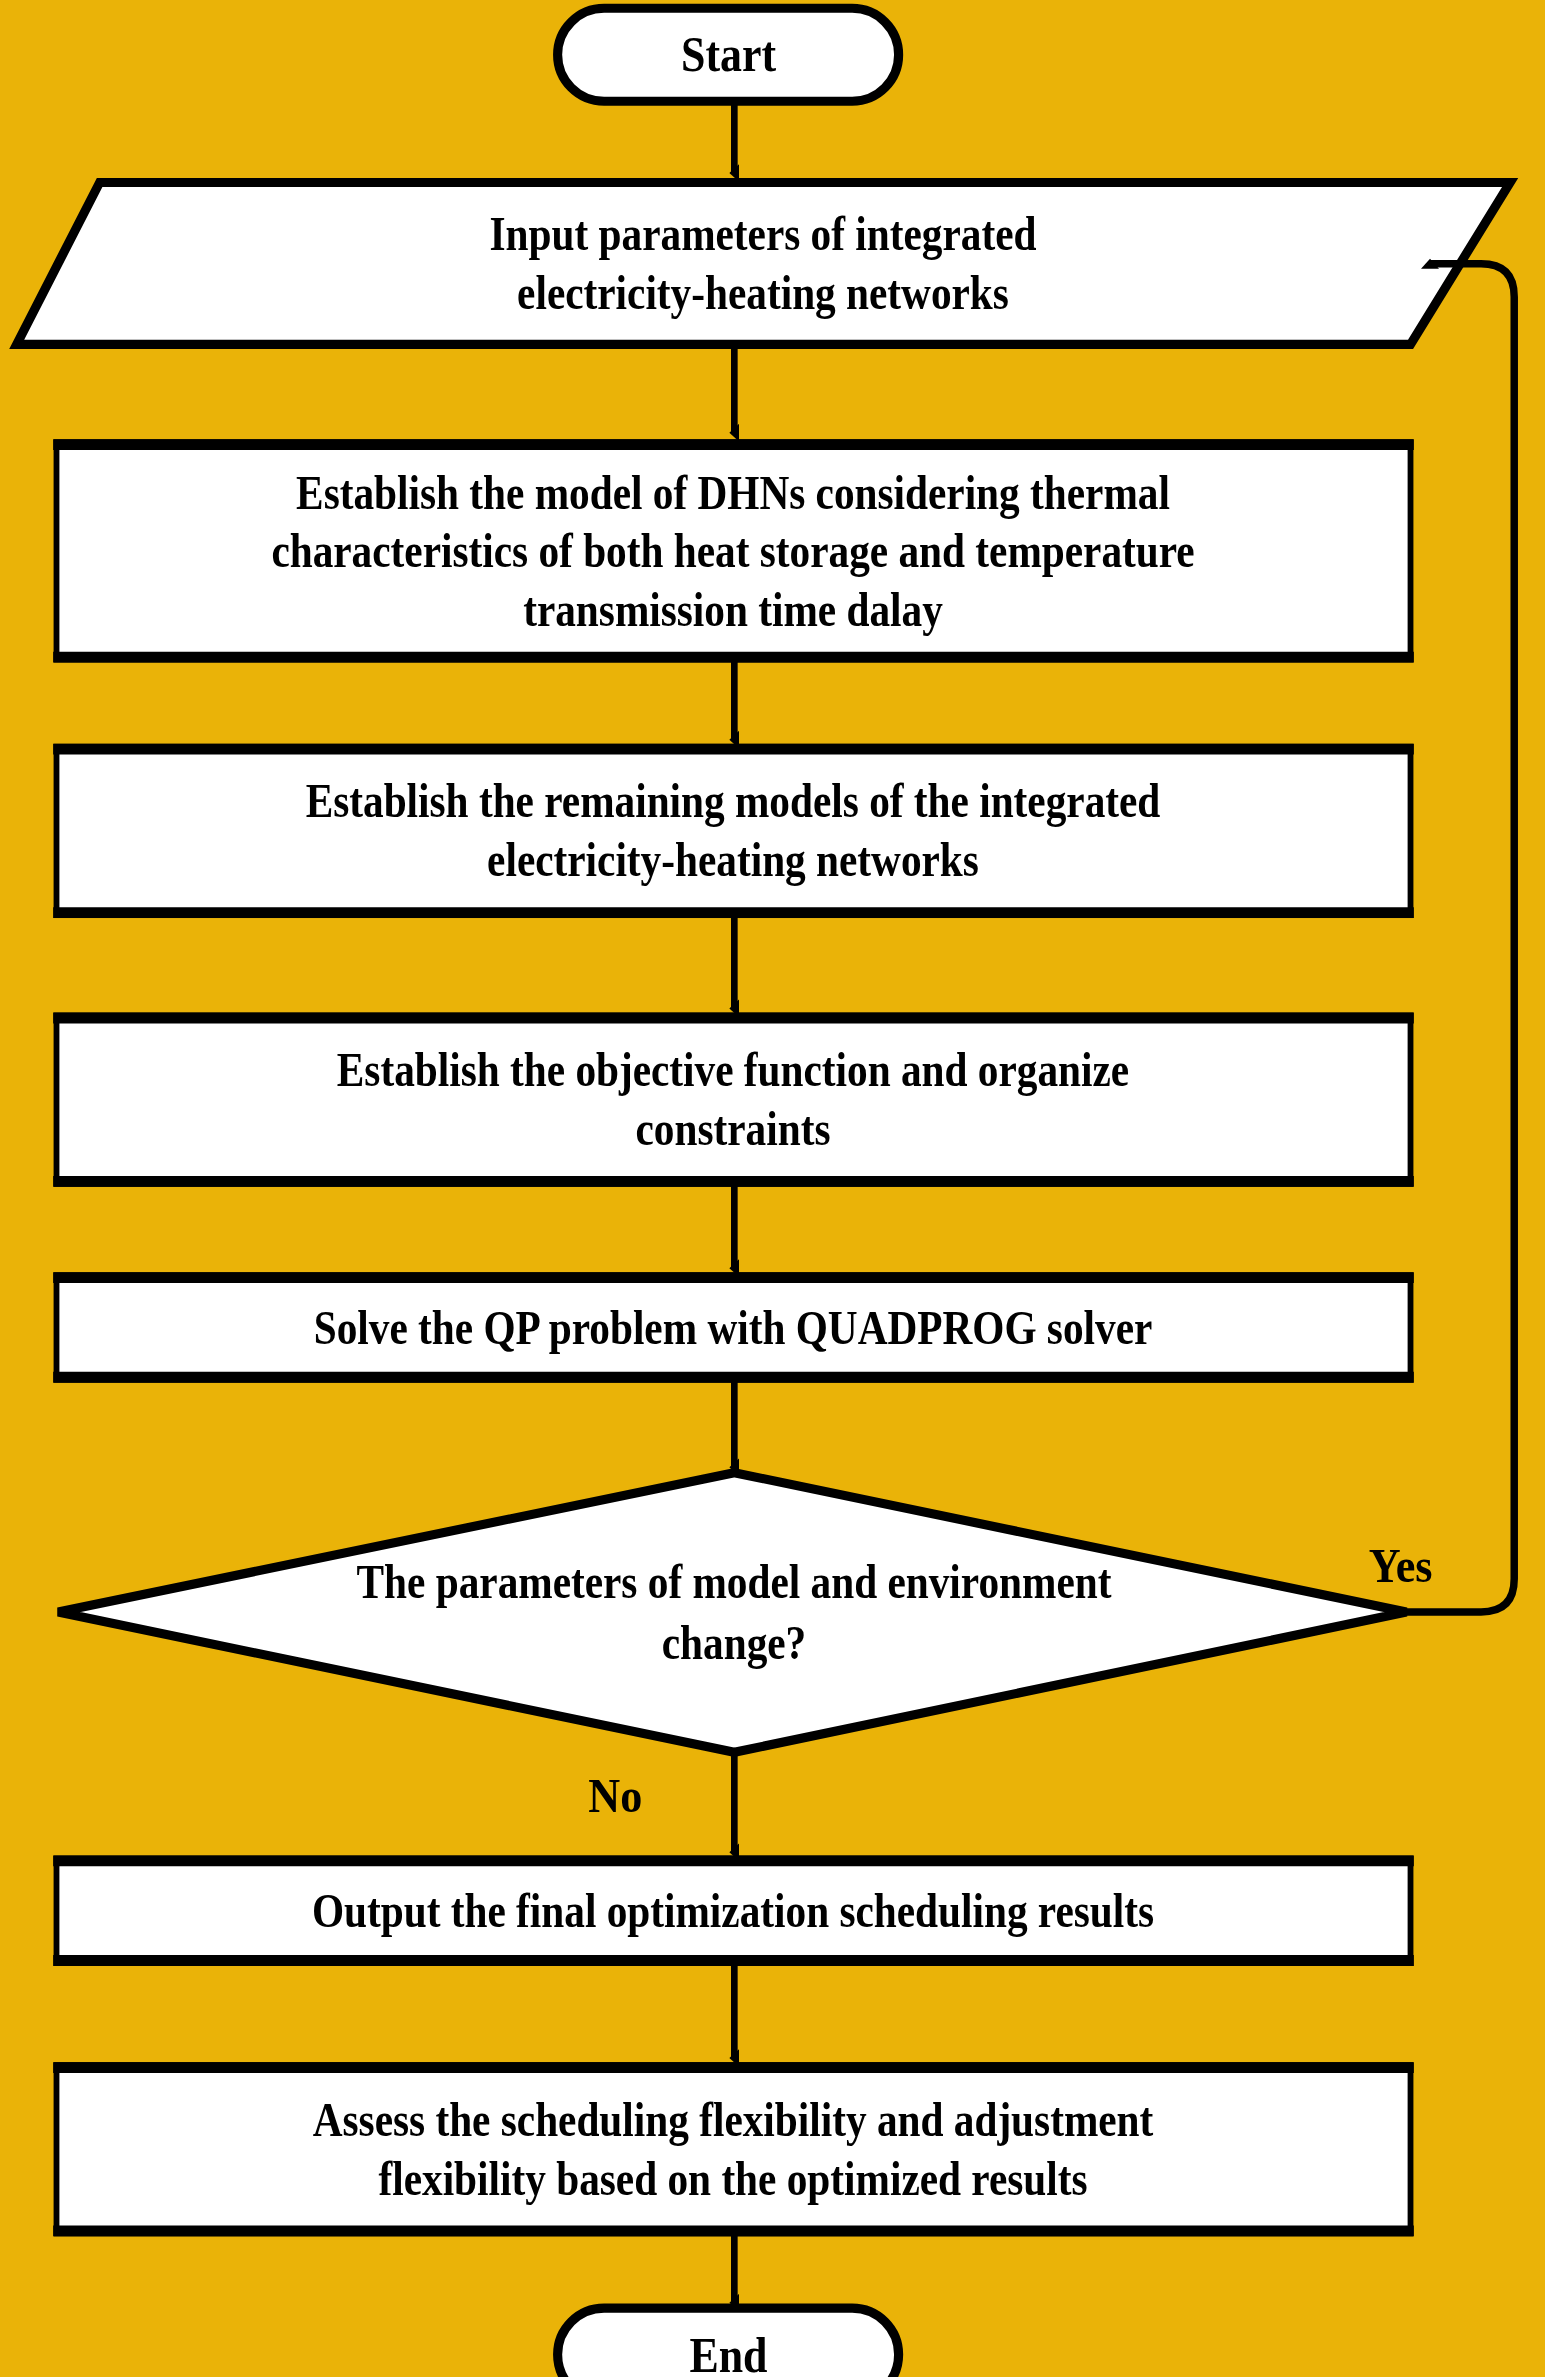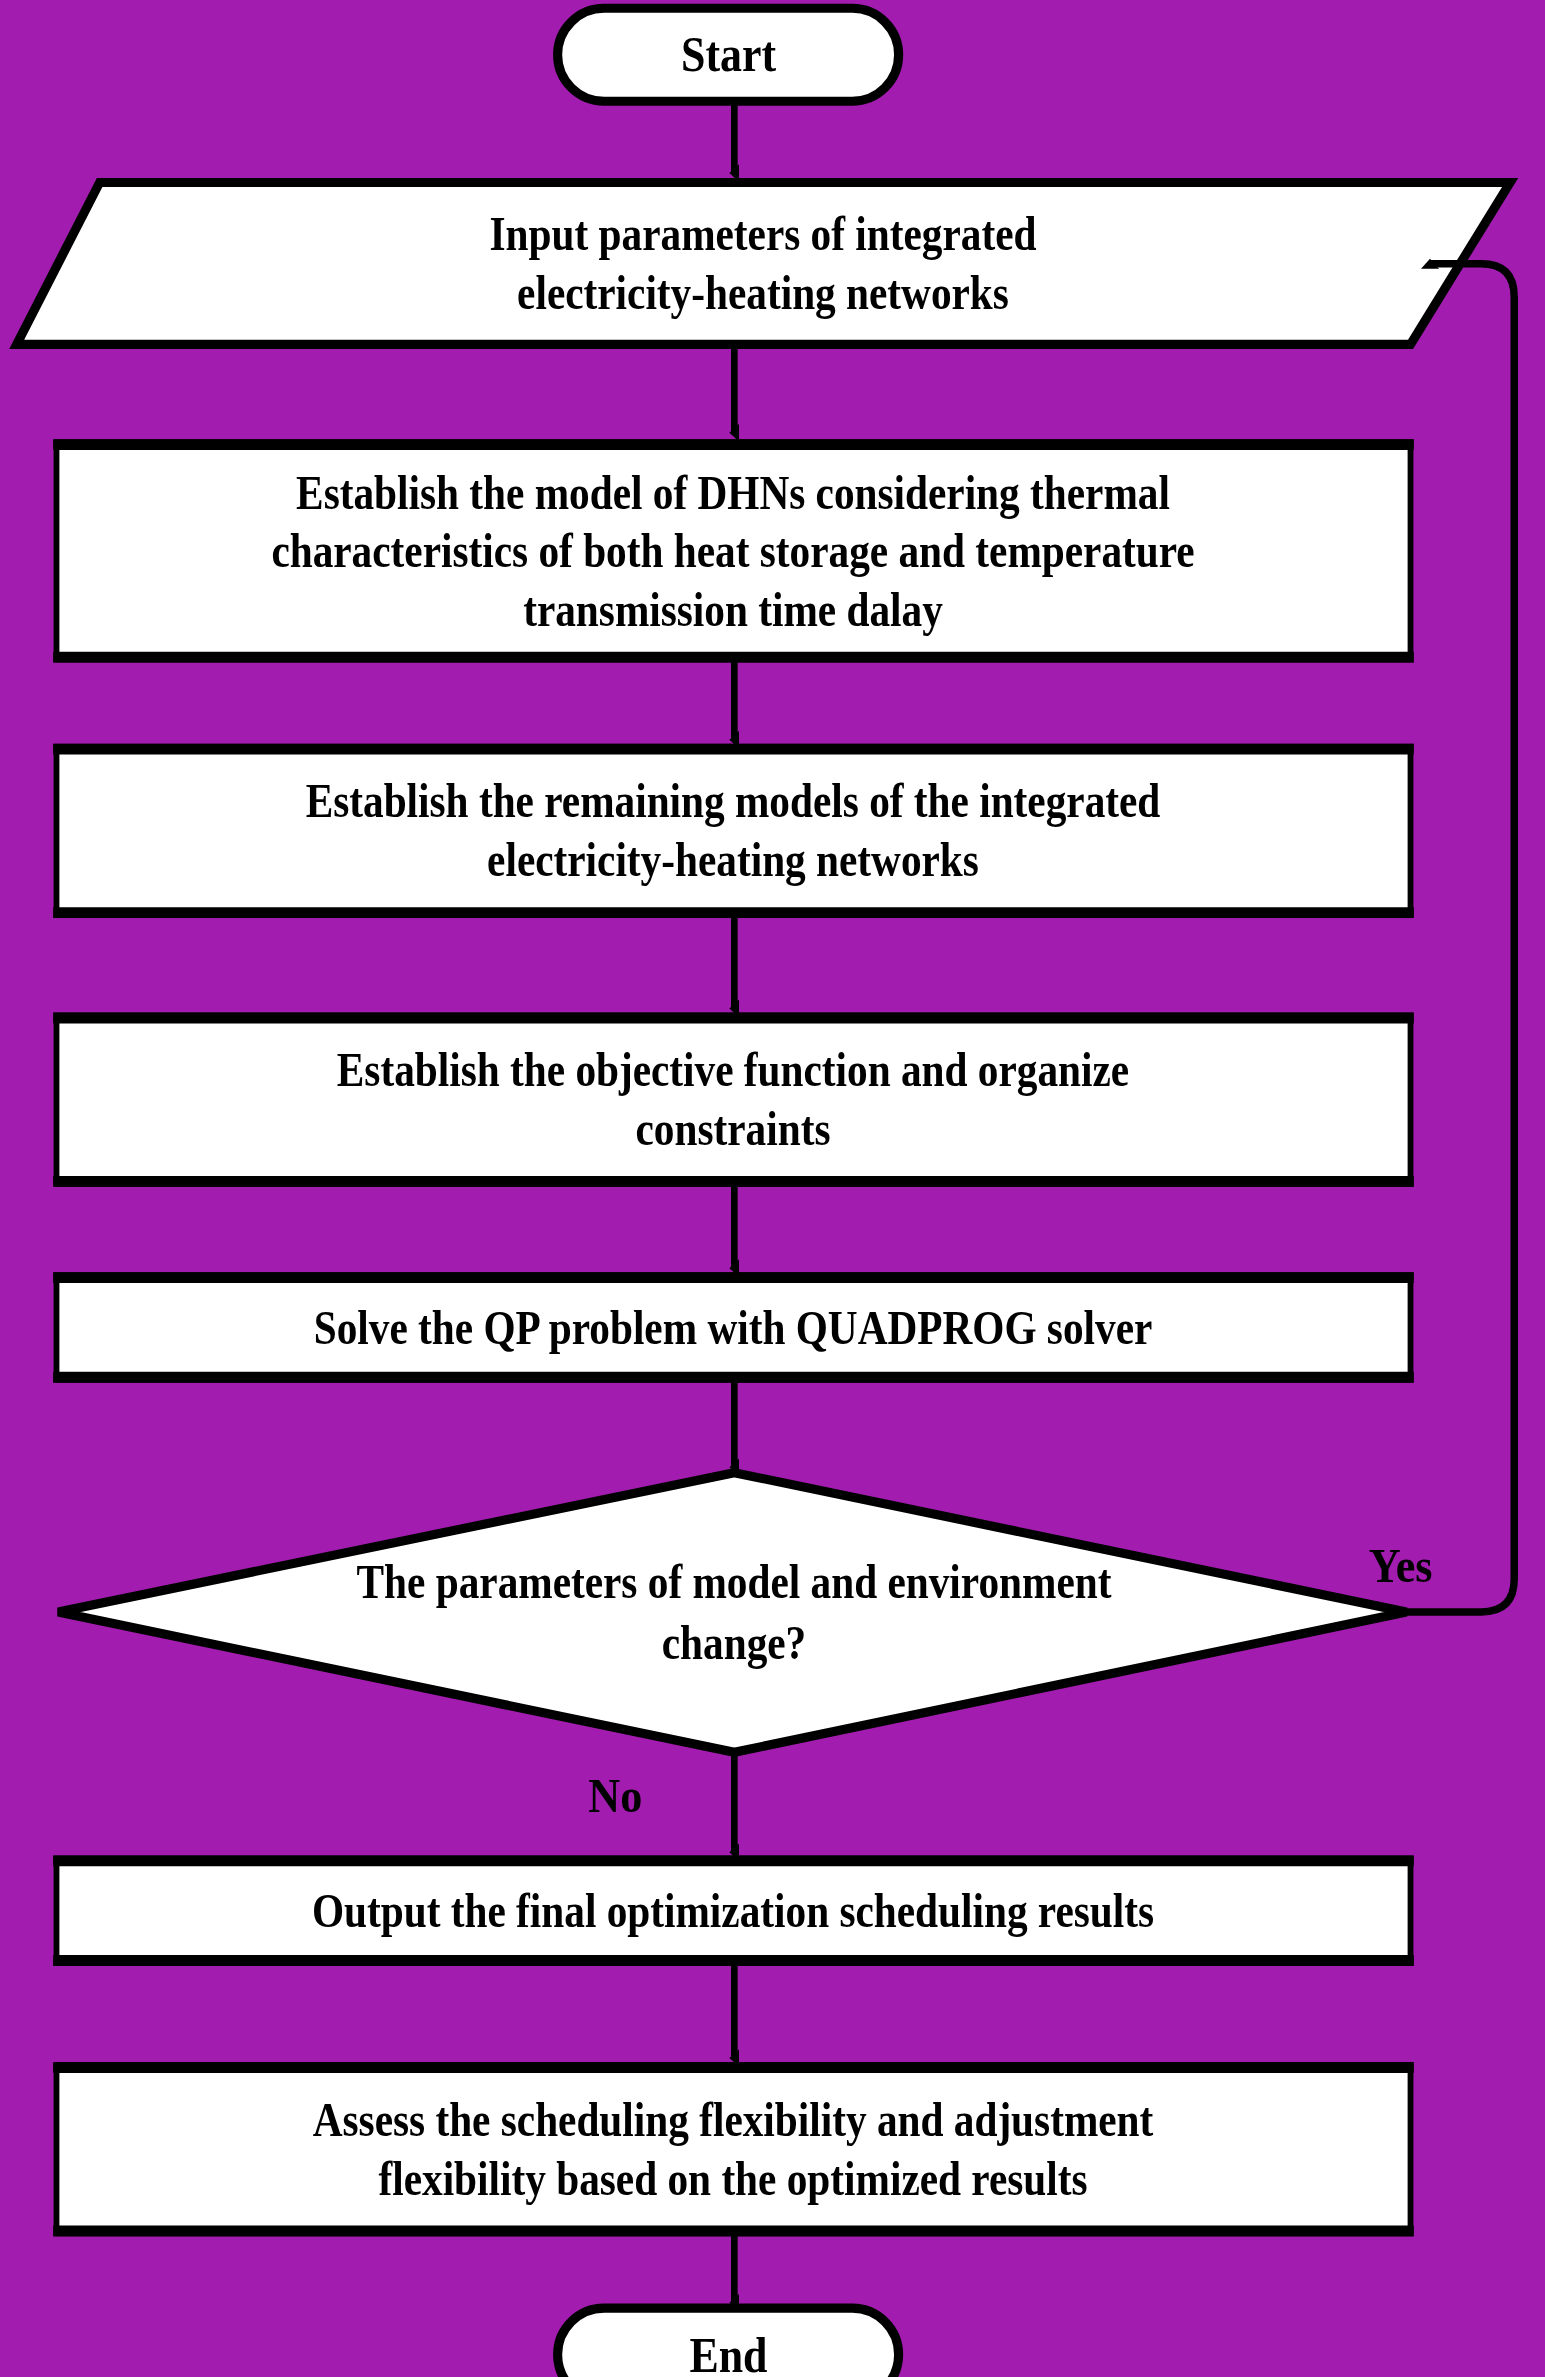--- a/index.html
+++ b/index.html
@@ -4,21 +4,21 @@
 <style>
   html, body {
     margin: 0;
     padding: 0;
     background: #ffffff;
   }
   #canvas {
     position: relative;
     width: 1545px;
     height: 2377px;
-    background: #a21caf;
+    background: #eab308;
     overflow: hidden;
     font-family: "Liberation Serif", "DejaVu Serif", serif;
   }
   .flow-svg {
     position: absolute;
     left: 0;
     top: 0;
     width: 1545px;
     height: 2377px;
   }

